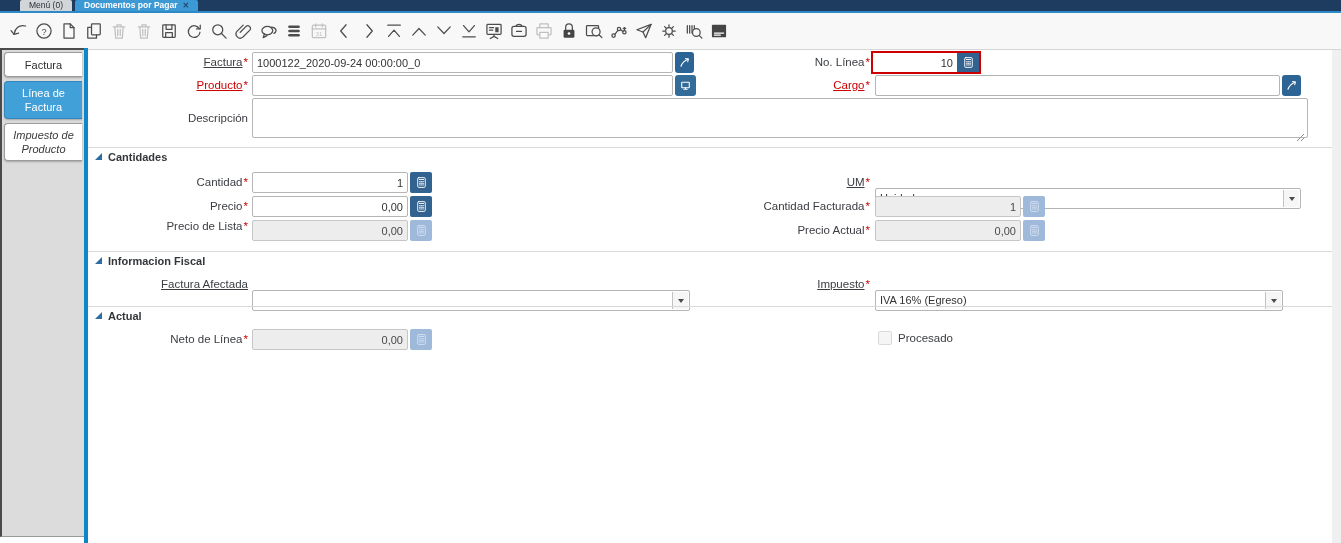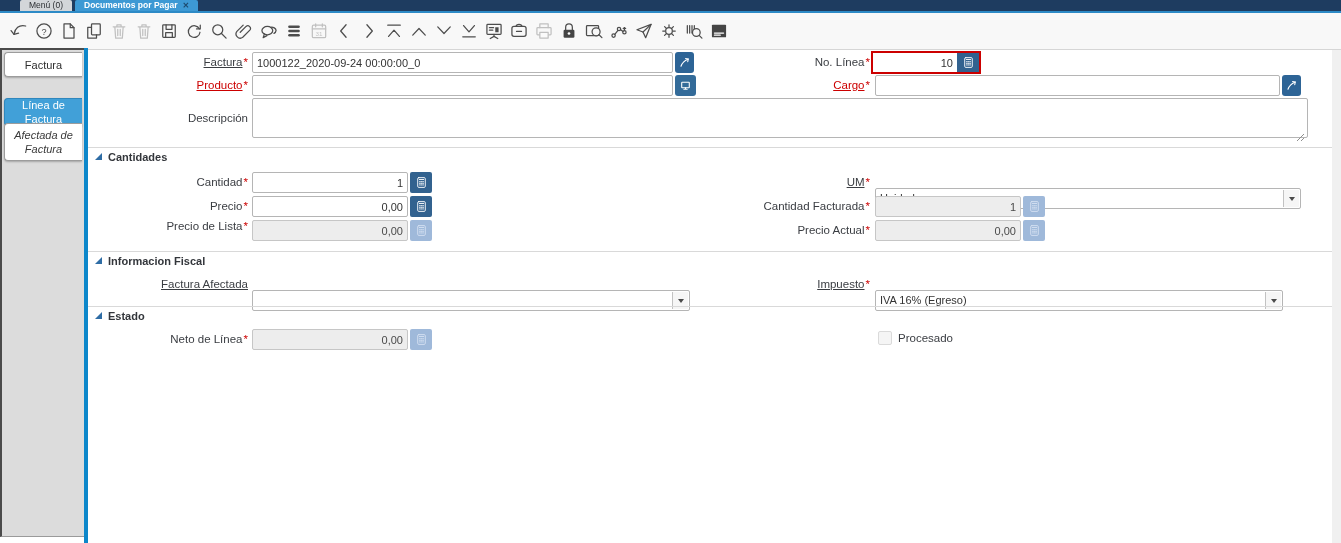--- a/index.html
+++ b/index.html
@@ -401,25 +401,25 @@
           <use href="#i-report-view"></use>
         </svg>
       </span>
     </div>
 
   <div class="sidebar"></div>
   <div class="bluevert"></div>
   <div class="stab" style="top:52px; height:25px;">
     <span>Factura</span>
   </div>
-  <div class="stab active" style="top:98px; height:28px;">
+  <div class="stab active" style="top:81px; height:38px;">
     <span>Línea de Factura</span>
   </div>
   <div class="stab ital" style="top:123px; height:38px;">
-    <span>Afectada de Factura</span>
+    <span>Impuesto de Producto</span>
   </div>
 
   <div class="gutter"></div>
 
   <div class="flabel" style="top:52px;">
     <span class="lt u">Factura</span><span class="star">*</span>
   </div>
   <input class="fin" style="left: 252px; top: 52px; width: 421px;" readonly="" value="1000122_2020-09-24 00:00:00_0">
   <button class="zoombtn" style="left:675px; top:52px;">
     <svg viewBox="0 0 24 24">
@@ -552,21 +552,21 @@
   </div>
   <div class="sel" style="left:875px; top:274px; width:408px;">
     <span>IVA 16% (Egreso)</span>
     <span class="dd">
         <i></i>
       </span>
   </div>
 
   <div class="divider" style="top:306px;"></div>
   <div class="tri" style="top:312px;"></div>
-  <div class="sechead" style="top:310px;">Estado</div>
+  <div class="sechead" style="top:310px;">Actual</div>
 
   <div class="flabel" style="top:329px;">
     <span class="lt">Neto de Línea</span><span class="star">*</span>
   </div>
   <input class="fin num ro" style="left: 252px; top: 329px; width: 156px;" readonly="" value="0,00">
   <button class="calcbtn off" style="left:410px; top:329px;">
     <svg viewBox="0 0 24 24">
         <use href="#i-calc"></use>
       </svg>
   </button>

